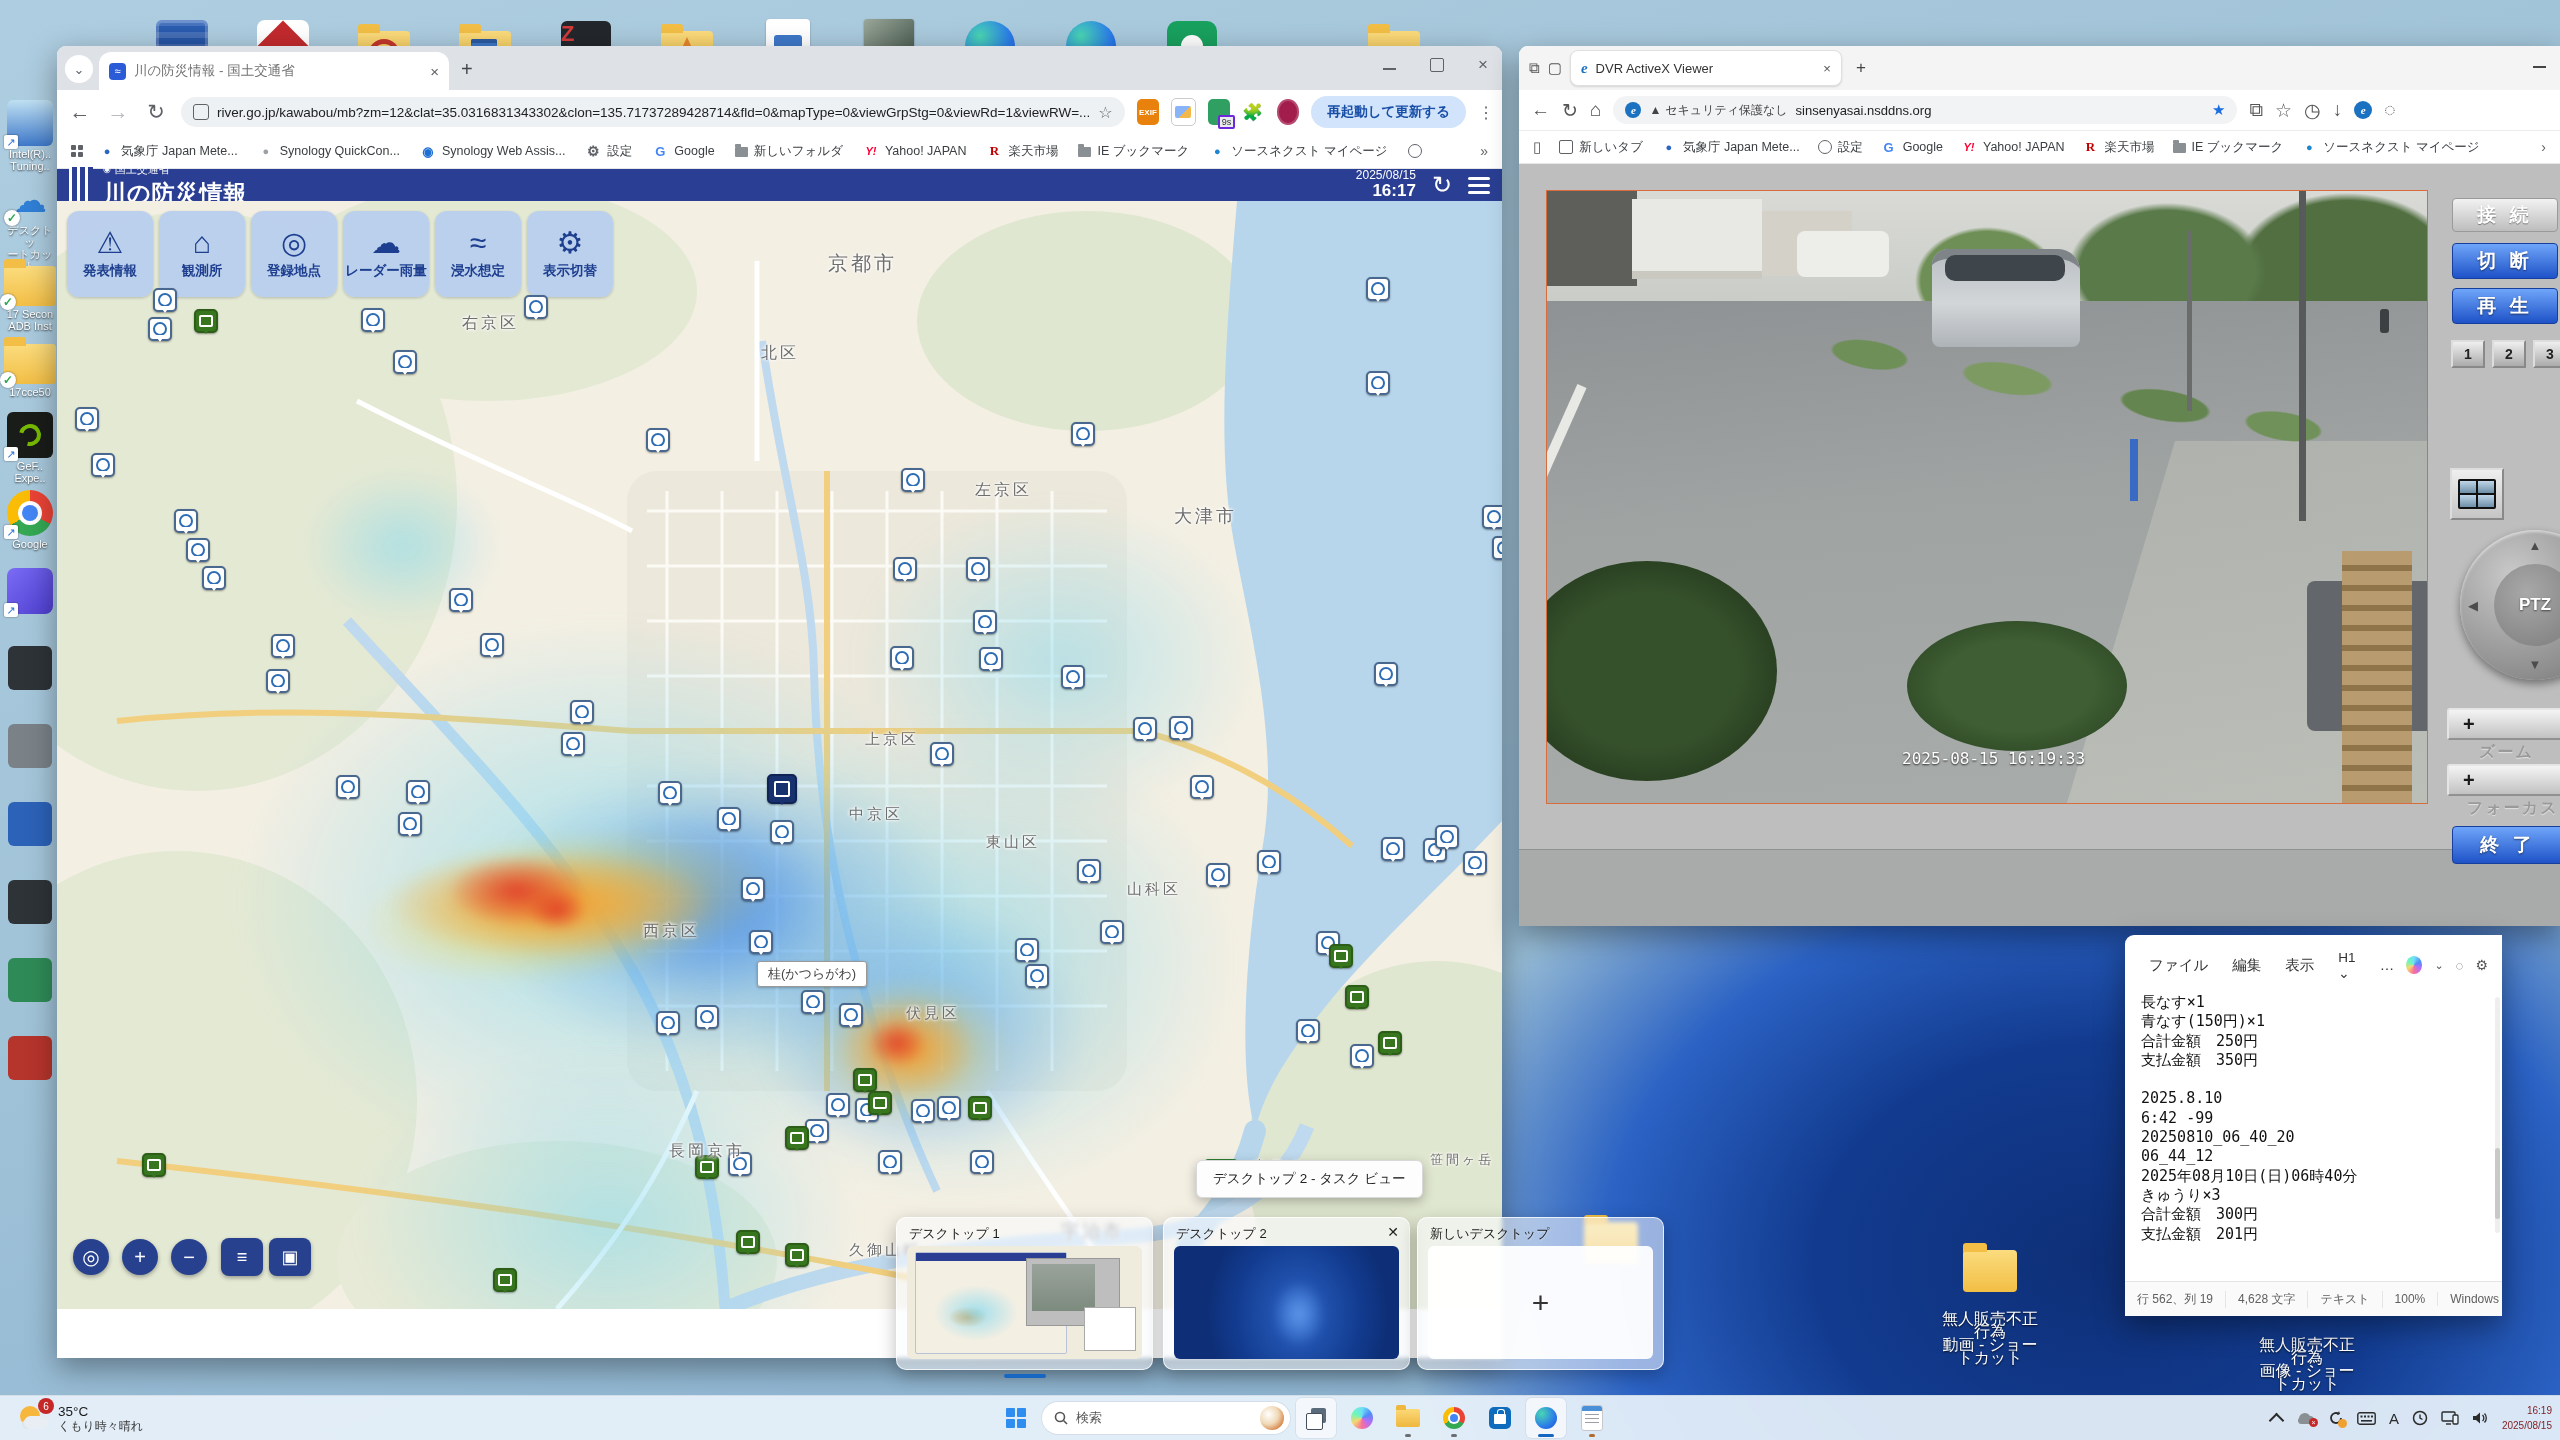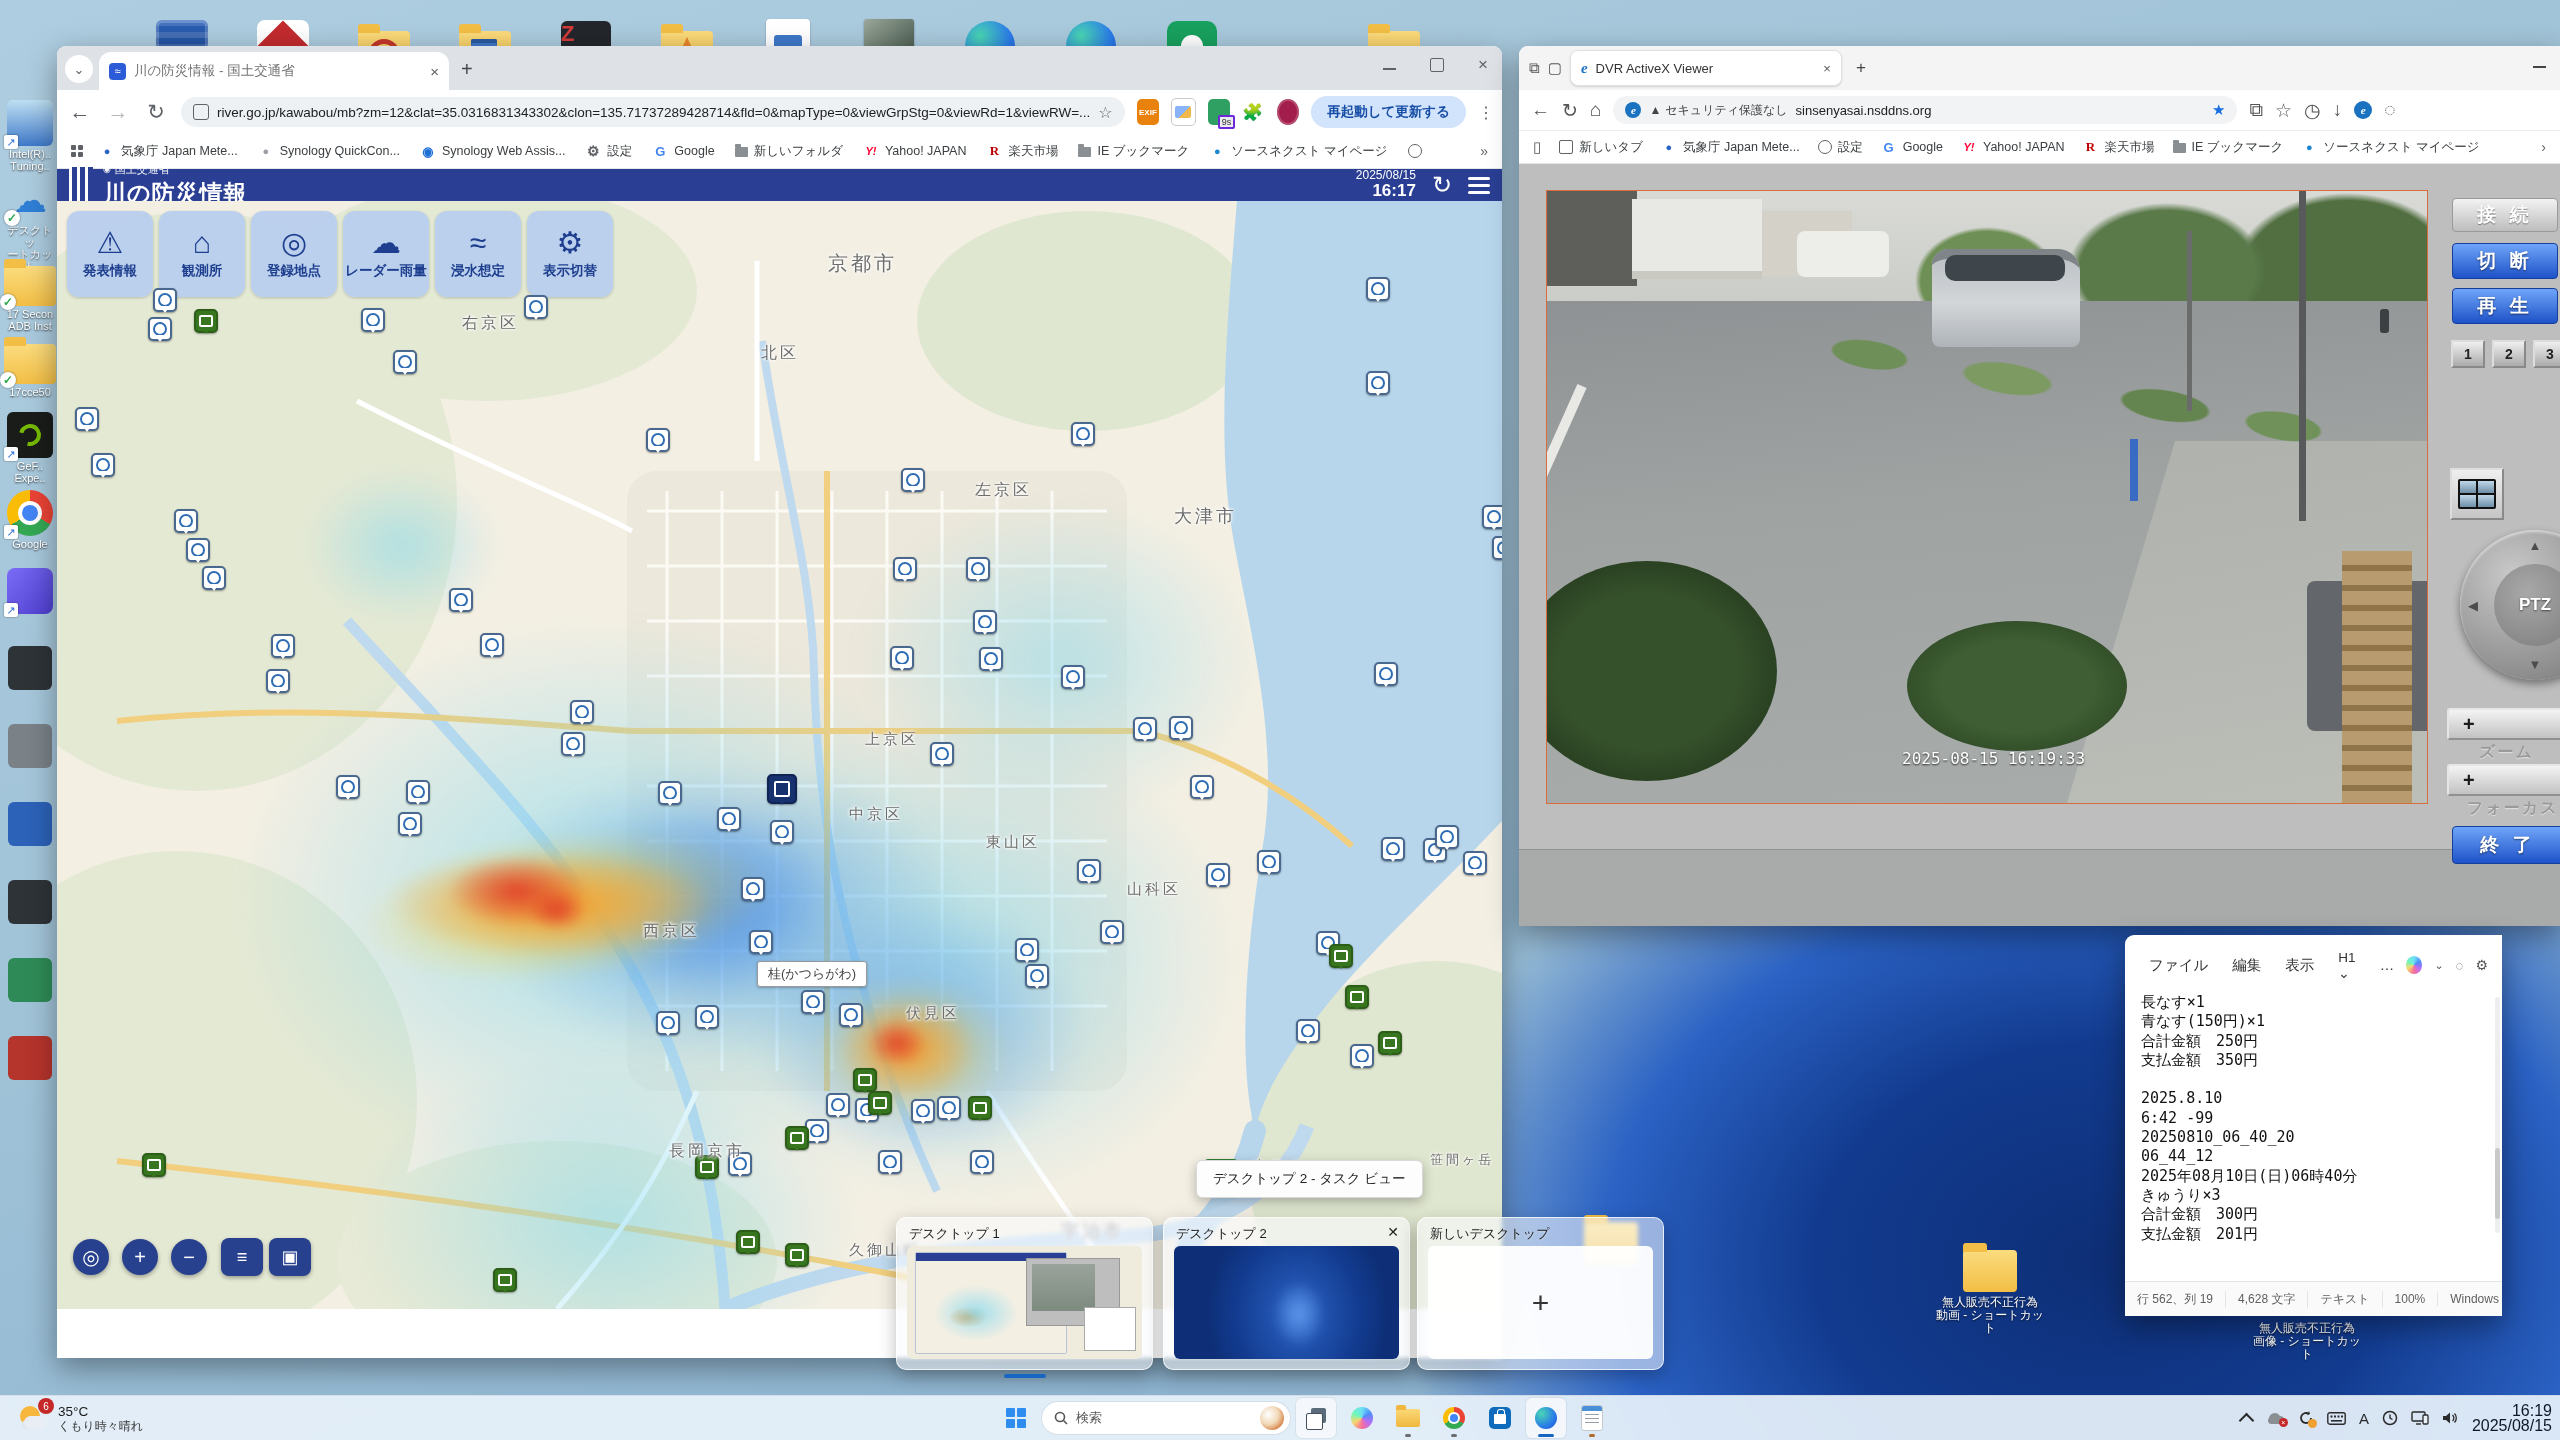--- a/index.html
+++ b/index.html
@@ -184,21 +184,21 @@
   
   .tv-card{position:absolute;border-radius:10px;background:rgba(250,252,255,.55);border:1px solid rgba(255,255,255,.75);box-shadow:0 6px 18px #0004;backdrop-filter:blur(2px)}
   .tv-label{position:absolute;left:12px;top:7px;font-size:13px;color:#1b1b1b;text-shadow:0 1px 2px #fff8}
   .tv-close{position:absolute;right:10px;top:6px;font-size:14px;color:#222}
   .tv-thumb{position:absolute;left:10px;top:28px;right:10px;bottom:10px;border-radius:6px;overflow:hidden}
   .tv-ind{position:absolute;bottom:-9px;left:50%;transform:translateX(-50%);width:42px;height:4px;border-radius:2px;background:#1766C2}
   .tv-tip{position:absolute;background:#FDFDFD;border:1px solid #d9d9d9;border-radius:6px;padding:9px 16px;font-size:13.5px;color:#222;box-shadow:0 4px 12px #0004;white-space:nowrap}
   .desk-folder{position:absolute;width:110px;text-align:center}
   .desk-folder .fico{width:54px;height:42px;margin:0 auto;background:linear-gradient(#FBDC7E,#F2BE45);border-radius:4px;position:relative}
   .desk-folder .fico:before{content:"";position:absolute;top:-7px;left:0;width:24px;height:9px;background:#F2BE45;border-radius:3px 3px 0 0}
-  .desk-folder .flabel{font-size:12px;color:#fff;text-shadow:0 1px 2px #000c;white-space:pre-line;line-height:13px;margin-top:4px}
+  .desk-folder .flabel{font-size:16px;color:#fff;text-shadow:0 1px 2px #000c;white-space:pre-line;line-height:13px;margin-top:20px}
   
   #taskbar{position:absolute;left:0;right:0;bottom:0;height:44px;background:rgba(231,241,250,.93);border-top:1px solid rgba(0,0,0,.06);backdrop-filter:blur(6px)}
   .tb-center{position:absolute;left:996px;bottom:2px;height:40px;display:flex;align-items:center;gap:6px}
   .tb-item{width:40px;height:40px;border-radius:6px;display:flex;align-items:center;justify-content:center;position:relative}
   .tb-item.active{background:rgba(255,255,255,.65);box-shadow:0 0 0 1px rgba(0,0,0,.05)}
   .tb-dot{position:absolute;bottom:1px;left:50%;transform:translateX(-50%);width:6px;height:3px;border-radius:2px;background:#6b6f73}
   .tb-line{position:absolute;bottom:1px;left:50%;transform:translateX(-50%);width:16px;height:3px;border-radius:2px;background:#1766C2}
   .tb-start{display:grid;grid-template-columns:9px 9px;grid-template-rows:9px 9px;gap:2px}
   .tb-start i{background:#2E8DEF;border-radius:1px}
   .tb-search{width:230px;height:32px;background:#fff;border-radius:16px;display:flex;align-items:center;gap:8px;padding:0 6px 0 12px;box-shadow:0 0 0 1px rgba(0,0,0,.06)}
@@ -223,21 +223,21 @@
   .tb-notepad:after{content:"";position:absolute;left:3px;top:8px;right:3px;height:10px;background:repeating-linear-gradient(#9aa0a6 0 1px,transparent 1px 4px)}
   .tb-weather{position:absolute;left:10px;bottom:2px;height:40px;display:flex;align-items:center;gap:8px;padding:0 8px;border-radius:6px}
   .tw-icon{position:relative;width:32px;height:32px}
   .tw-sun{position:absolute;left:2px;top:4px;width:20px;height:20px;border-radius:50%;background:#F6B73C}
   .tw-cloud{position:absolute;left:6px;top:14px;width:24px;height:13px;border-radius:8px;background:#E8EEF4;box-shadow:-4px 2px 0 -2px #dfe7ee}
   .tw-badge{position:absolute;right:-4px;top:-4px;width:16px;height:16px;border-radius:50%;background:#C62828;color:#fff;font-size:10px;display:flex;align-items:center;justify-content:center}
   .tw-temp{font-size:13.5px;color:#1b1b1b;line-height:15px}
   .tw-cond{font-size:12px;color:#3a3a3a;line-height:14px}
   .tb-tray{position:absolute;right:8px;bottom:2px;height:40px;display:flex;align-items:center;gap:13px;color:#2b2b2b}
   .tray-a{font-size:15px;font-weight:500}
-  .tray-clock{text-align:right;font-size:16px;line-height:15px;color:#0f172a}
+  .tray-clock{text-align:right;font-size:10px;line-height:15px;color:#7f1d1d}
   .chev{width:9px;height:9px;border-left:2px solid #2b2b2b;border-top:2px solid #2b2b2b;transform:rotate(45deg);margin-top:4px}
   .trayicon{position:relative;display:flex;align-items:center;justify-content:center}
   .dotbadge{position:absolute;right:-3px;bottom:-2px;width:9px;height:9px;border-radius:50%}
 </style>
 </head>
 <body class="noselect">
 
 <div id="top-icons">
     <div class="dicon" style="left: 49px;"></div>
     <div class="dicon" style="left: 150px;">

